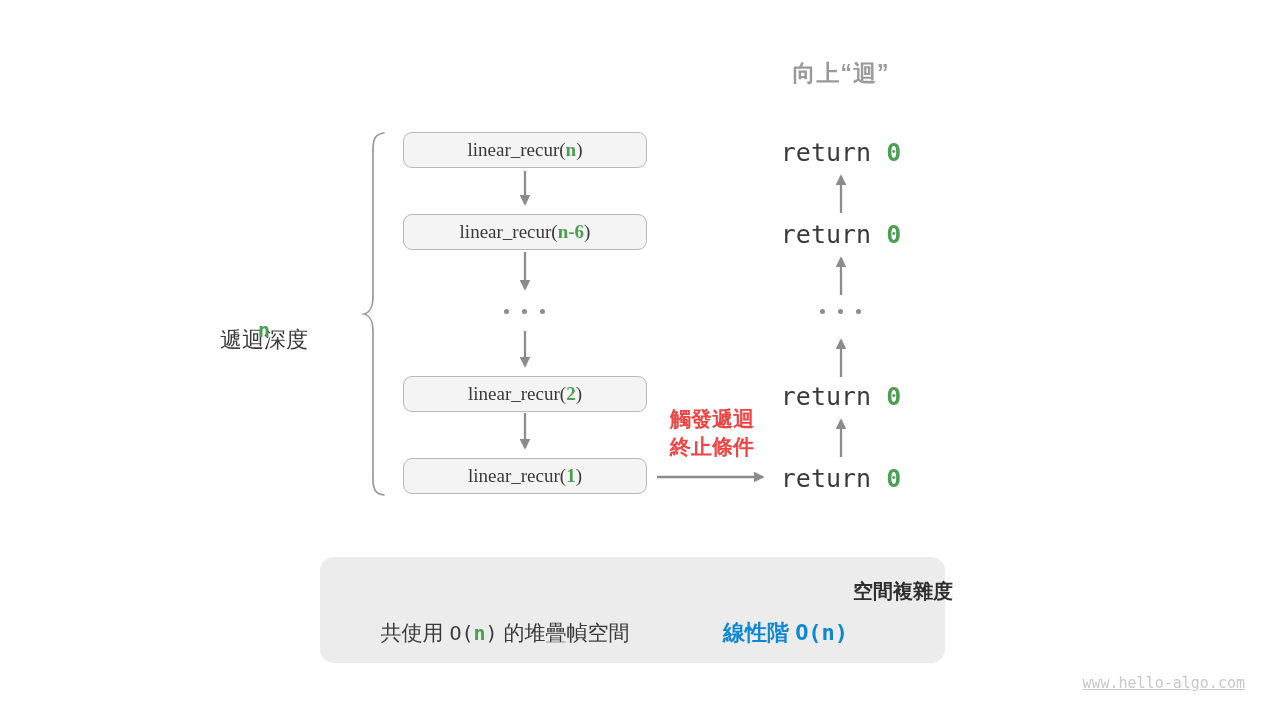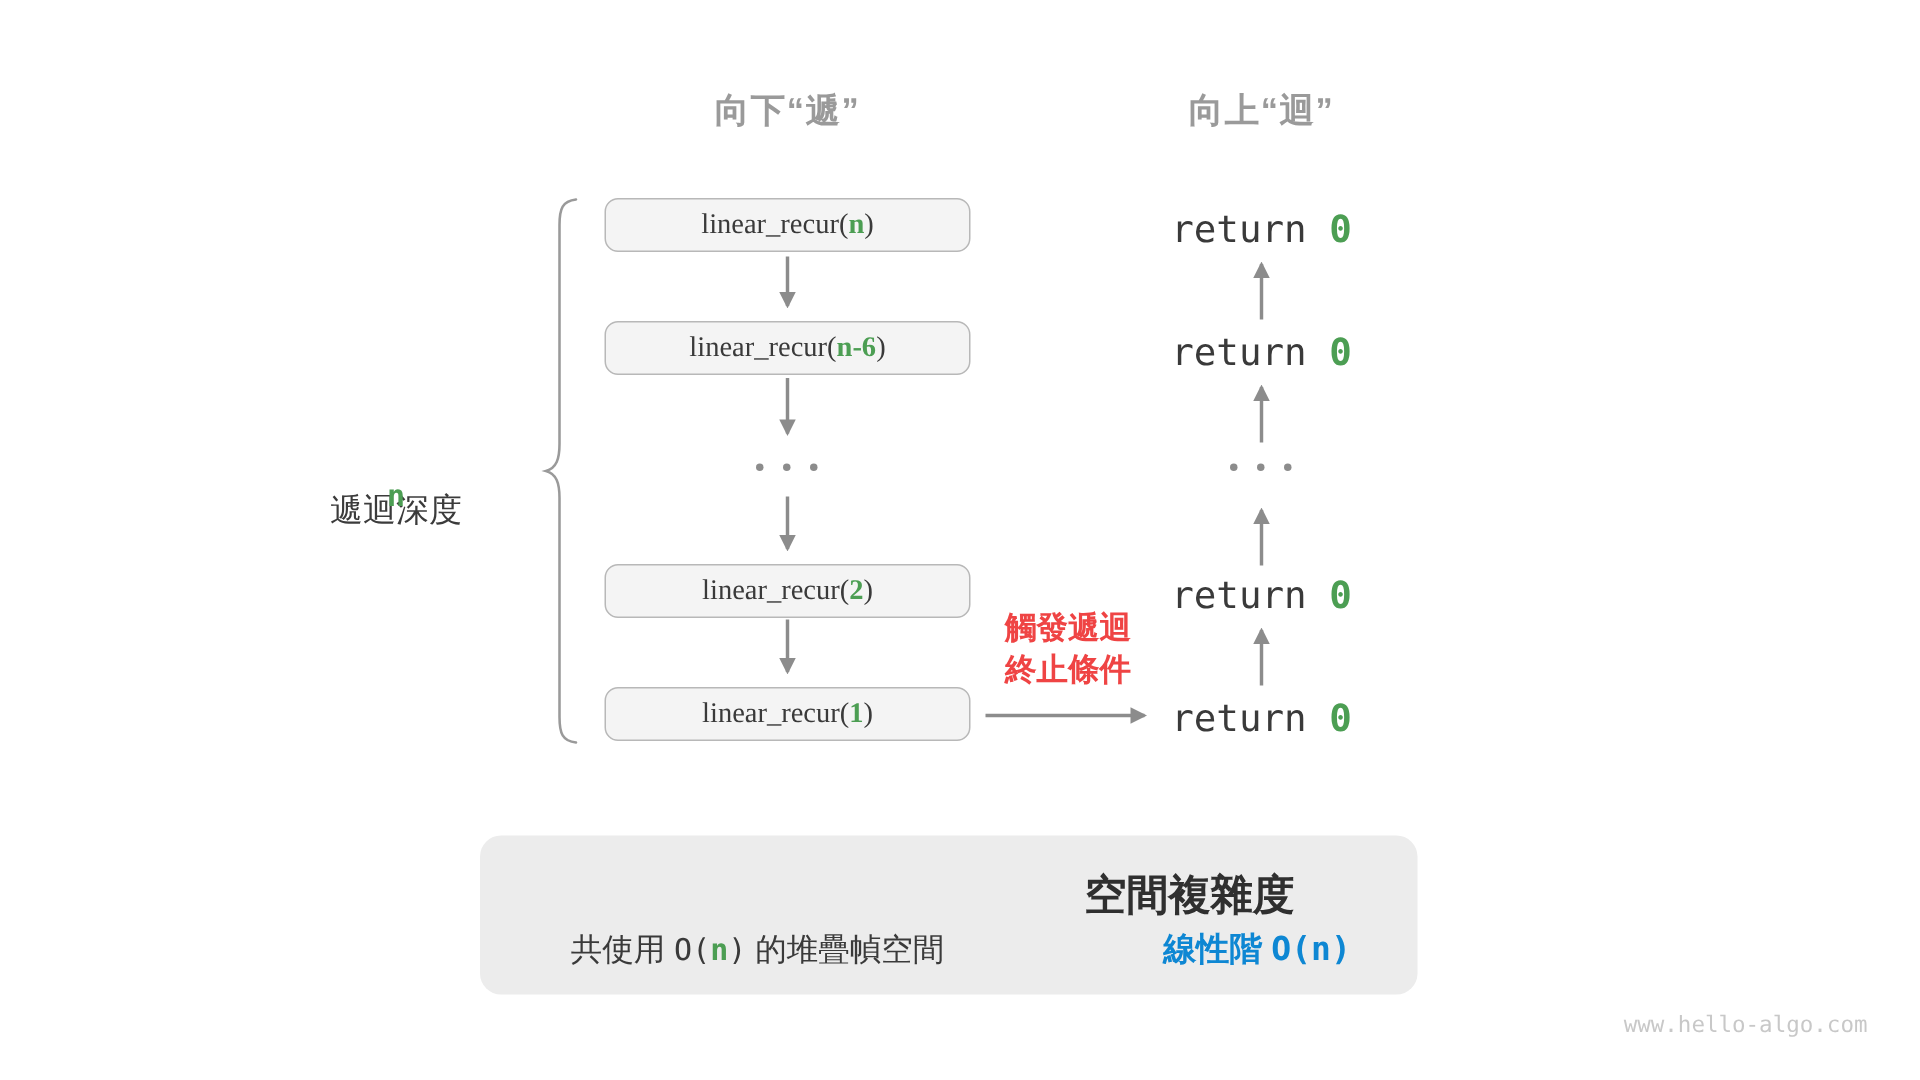--- a/index.html
+++ b/index.html
@@ -63,41 +63,40 @@
     background:#ececec; border-radius:14px;
   }
   .sum-line {
     position:absolute; left:330px; width:350px; text-align:center;
     font-size:21px; color:#3a3a3a; white-space:pre;
   }
   .sum-line .mono { font-size:20px; }
   .sum-line-1 { top:578px; }
   .sum-line-2 { top:619px; }
   .sum-title {
-    position:absolute; left:723px; top:578px; width:230px; text-align:left;
-    font-size:28px; font-weight:bold; color:#2f2f2f;
+    position:absolute; left:723px; top:578px; width:230px; text-align:right;
+    font-size:20px; font-weight:bold; color:#2f2f2f;
   }
   .sum-result {
-    position:absolute; left:723px; top:618px; width:230px; text-align:center;
+    position:absolute; left:723px; top:618px; width:230px; 
     font-size:22px; font-weight:bold; color:#0e87d3; white-space:pre;
   }
 
   .watermark {
     position:absolute; left:1075px; top:674px; width:170px; text-align:right;
-    font-family:"DejaVu Sans Mono", monospace; font-size:15px; color:#c8c8c8;
+    font-family:"DejaVu Sans Mono", monospace; font-size:15px; color:#c8c8c8;text-decoration:underline;
   }
 
   .overlay { position:absolute; left:0; top:0; pointer-events:none; }
 </style>
 </head>
 <body>
 
 <div class="canvas">
 
-  <div class="hdr hdr-down">向下“遞”</div>
   <div class="hdr hdr-up">向上“迴”</div>
 
   <svg class="overlay" width="1280" height="720" viewBox="0 0 1280 720">
     <defs>
       <marker id="ah" viewBox="0 0 10 10" refX="8.5" refY="5" markerWidth="11" markerHeight="11" orient="auto-start-reverse" markerUnits="userSpaceOnUse">
         <path d="M0,0 L10,5 L0,10 z" fill="#8c8c8c"></path>
       </marker>
     </defs>
 
     <g stroke="#8c8c8c" stroke-width="2.3">

